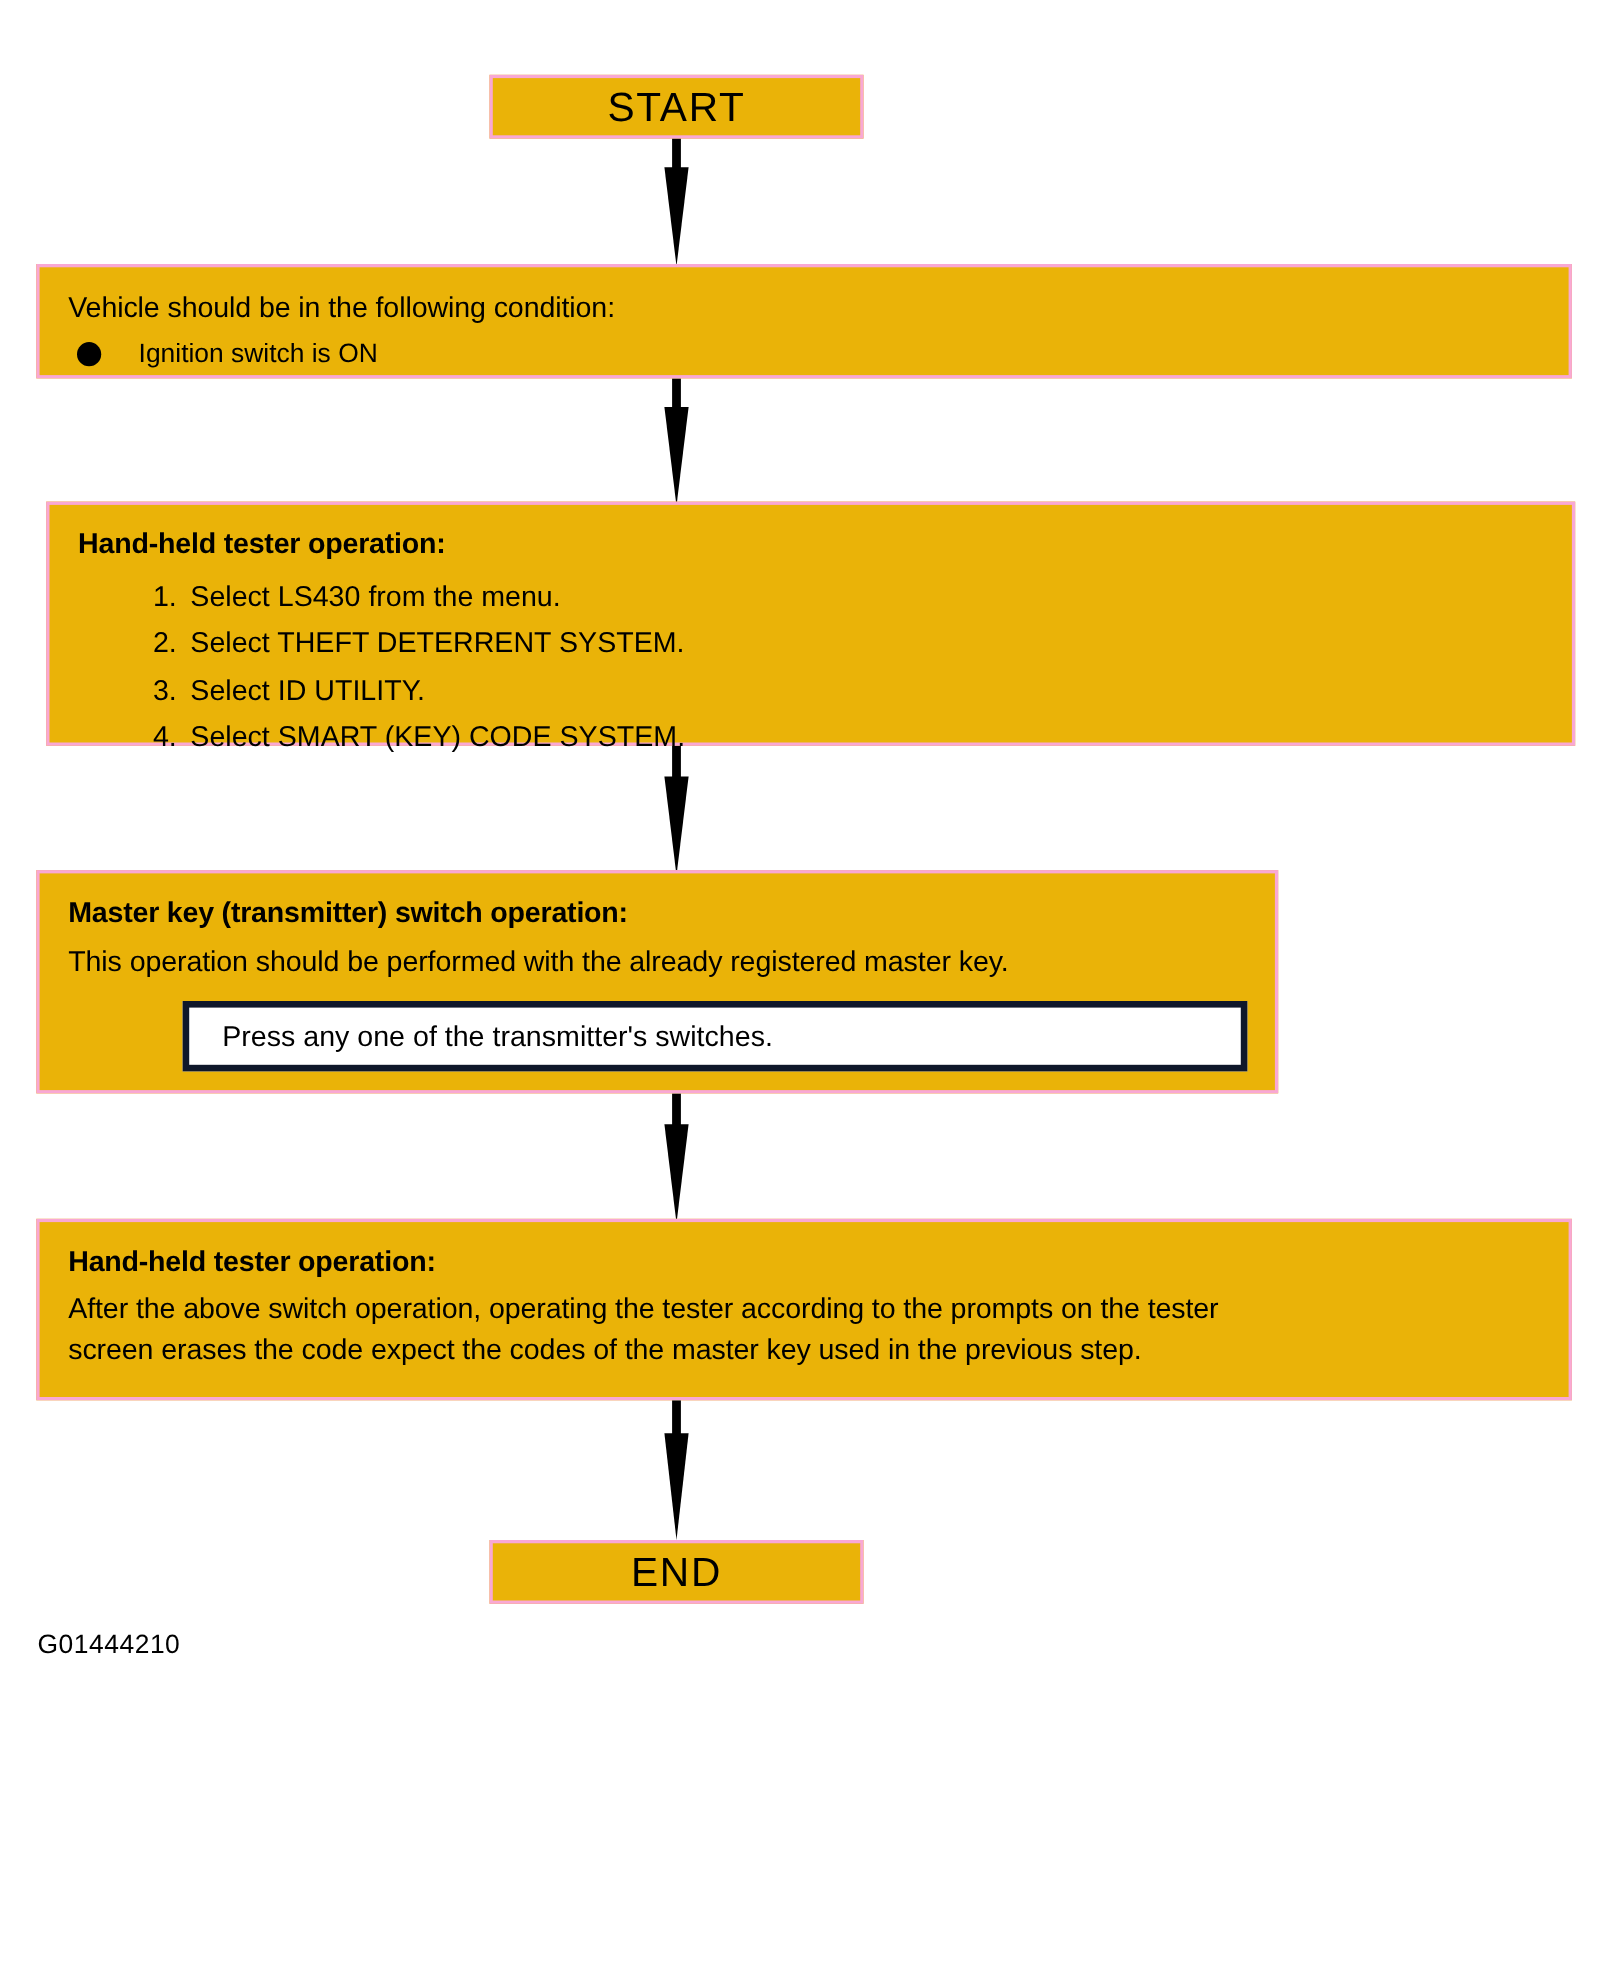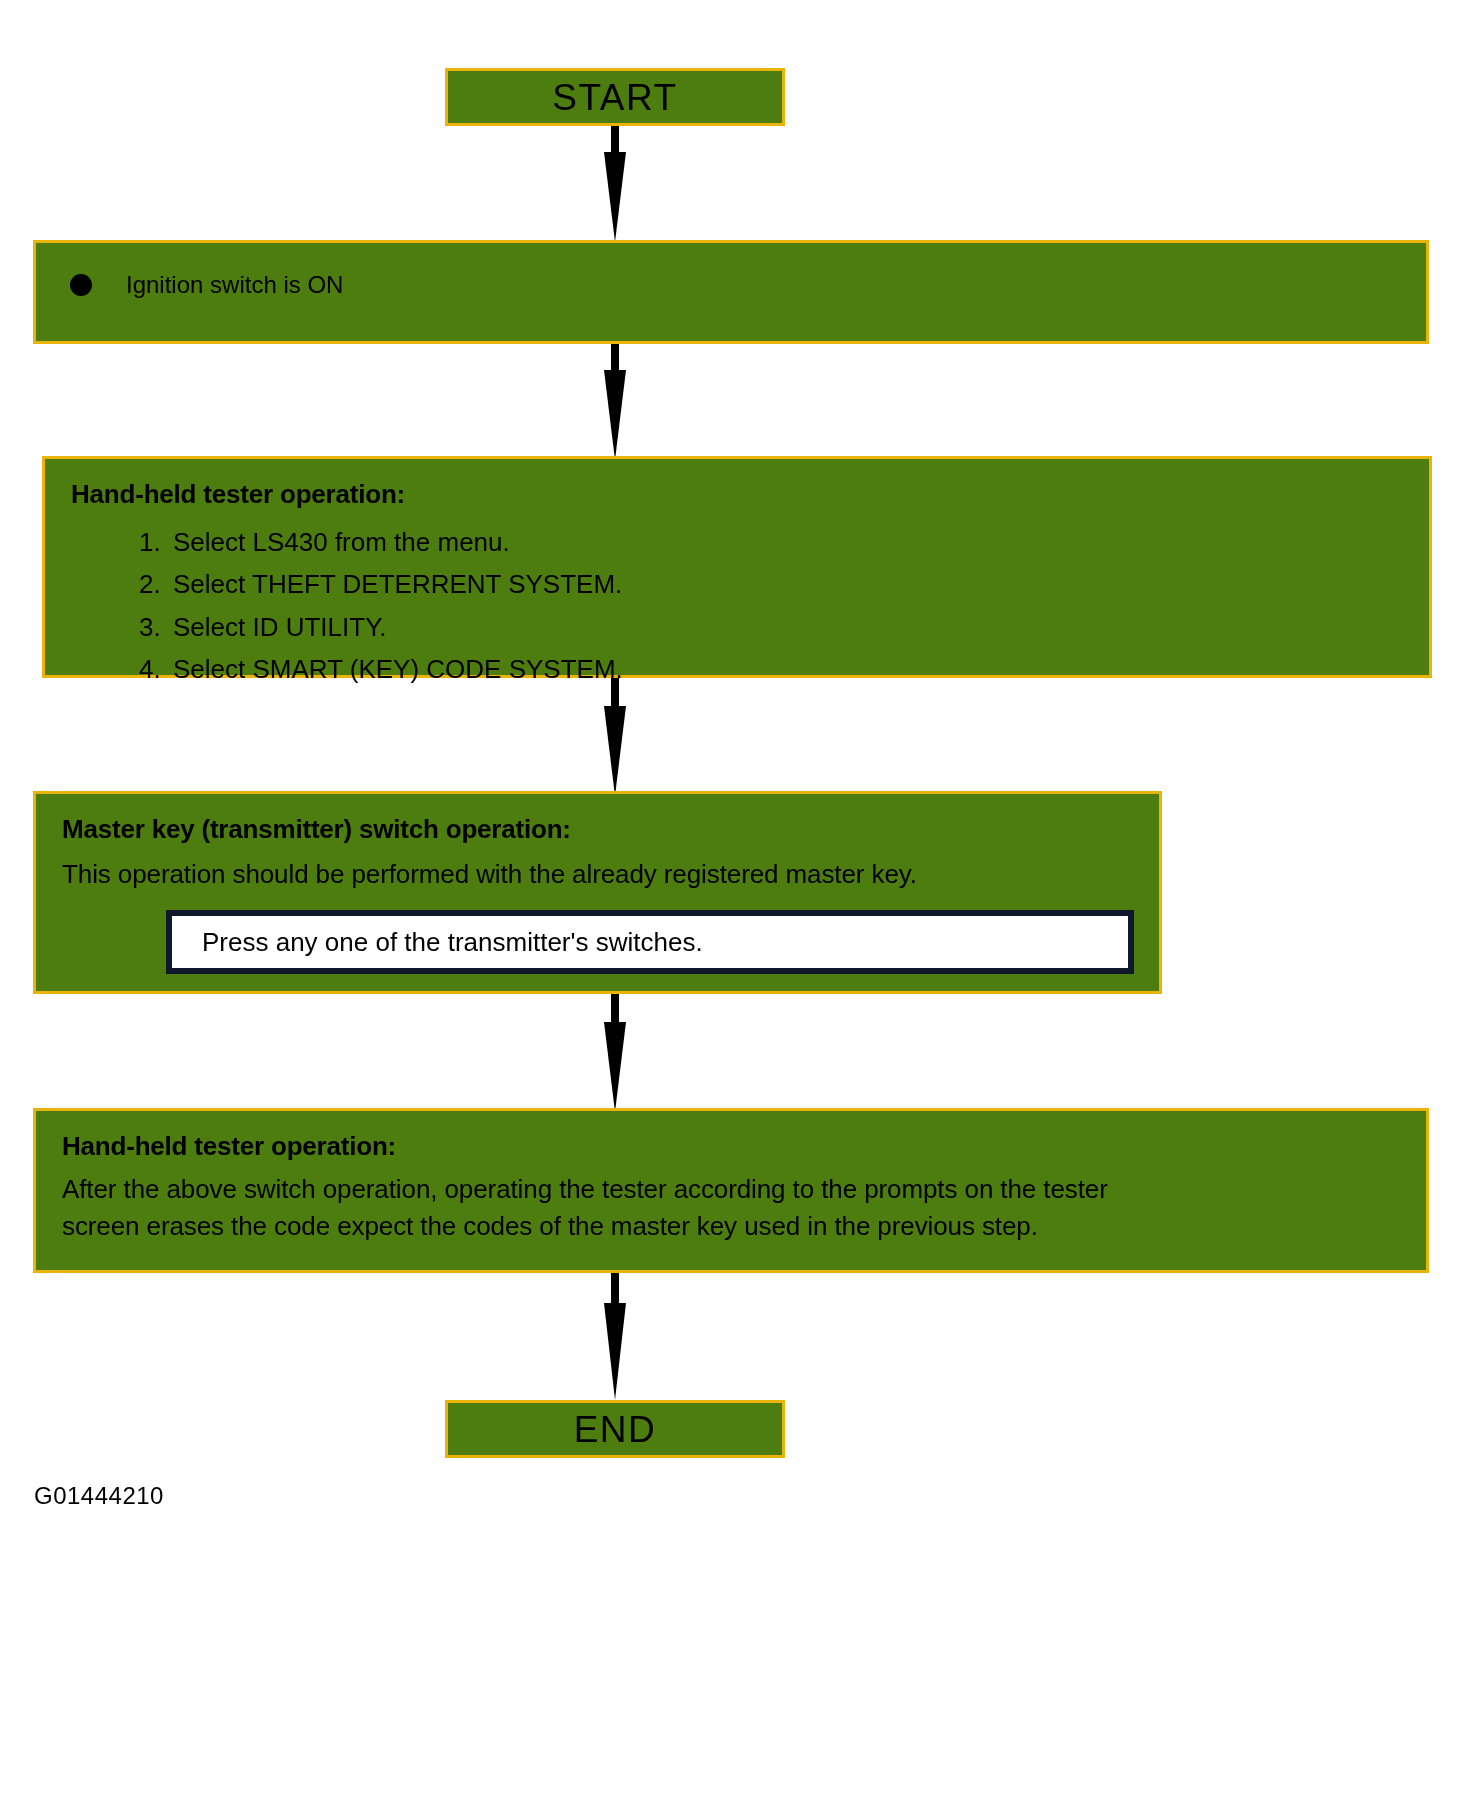--- a/index.html
+++ b/index.html
@@ -20,22 +20,22 @@
   .canvas {
     position: absolute;
     left: 0; top: 0;
     width: 1462px;
     height: 1799px;
   }
 
   
   .node {
     position: absolute;
-    border: 3px solid #eab308;
-    background: #4d7c0f;
+    border: 3px solid #f9a8d4;
+    background: #eab308;
   }
 
   
   .terminal {
     display: flex;
     align-items: center;
     justify-content: center;
   }
   .terminal-label {
     font-size: 37px;
@@ -136,20 +136,21 @@
   </div>
 
   <div class="arrow" style="left:598px; top:126px; height:116px;">
     <svg width="34" height="116" viewBox="0 0 34 116" aria-hidden="true">
       <rect x="13" y="0" width="8" height="28" fill="#000"></rect>
       <polygon points="6,26 28,26 17,116" fill="#000"></polygon>
     </svg>
   </div>
 
   <div class="node proc" style="left:33px; top:240px; width:1396px; height:104px;">
+    <div class="proc-text">Vehicle should be in the following condition:</div>
     <div class="bullet-row">
       <span class="bullet-dot"></span>
       <span class="bullet-label">Ignition switch is ON</span>
     </div>
   </div>
 
   <div class="arrow" style="left:598px; top:344px; height:116px;">
     <svg width="34" height="116" viewBox="0 0 34 116" aria-hidden="true">
       <rect x="13" y="0" width="8" height="28" fill="#000"></rect>
       <polygon points="6,26 28,26 17,116" fill="#000"></polygon>

